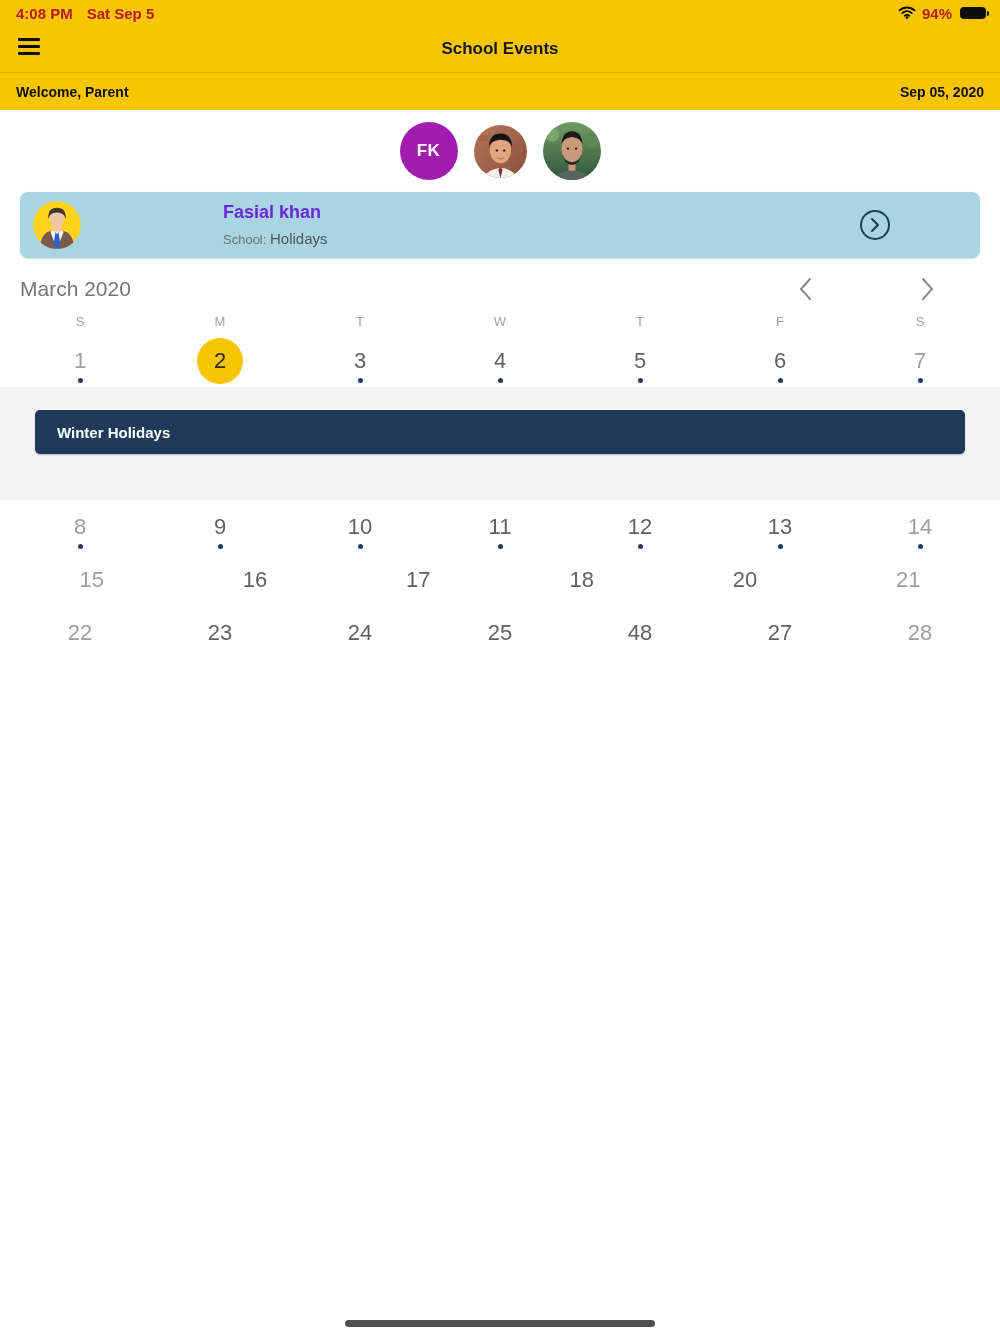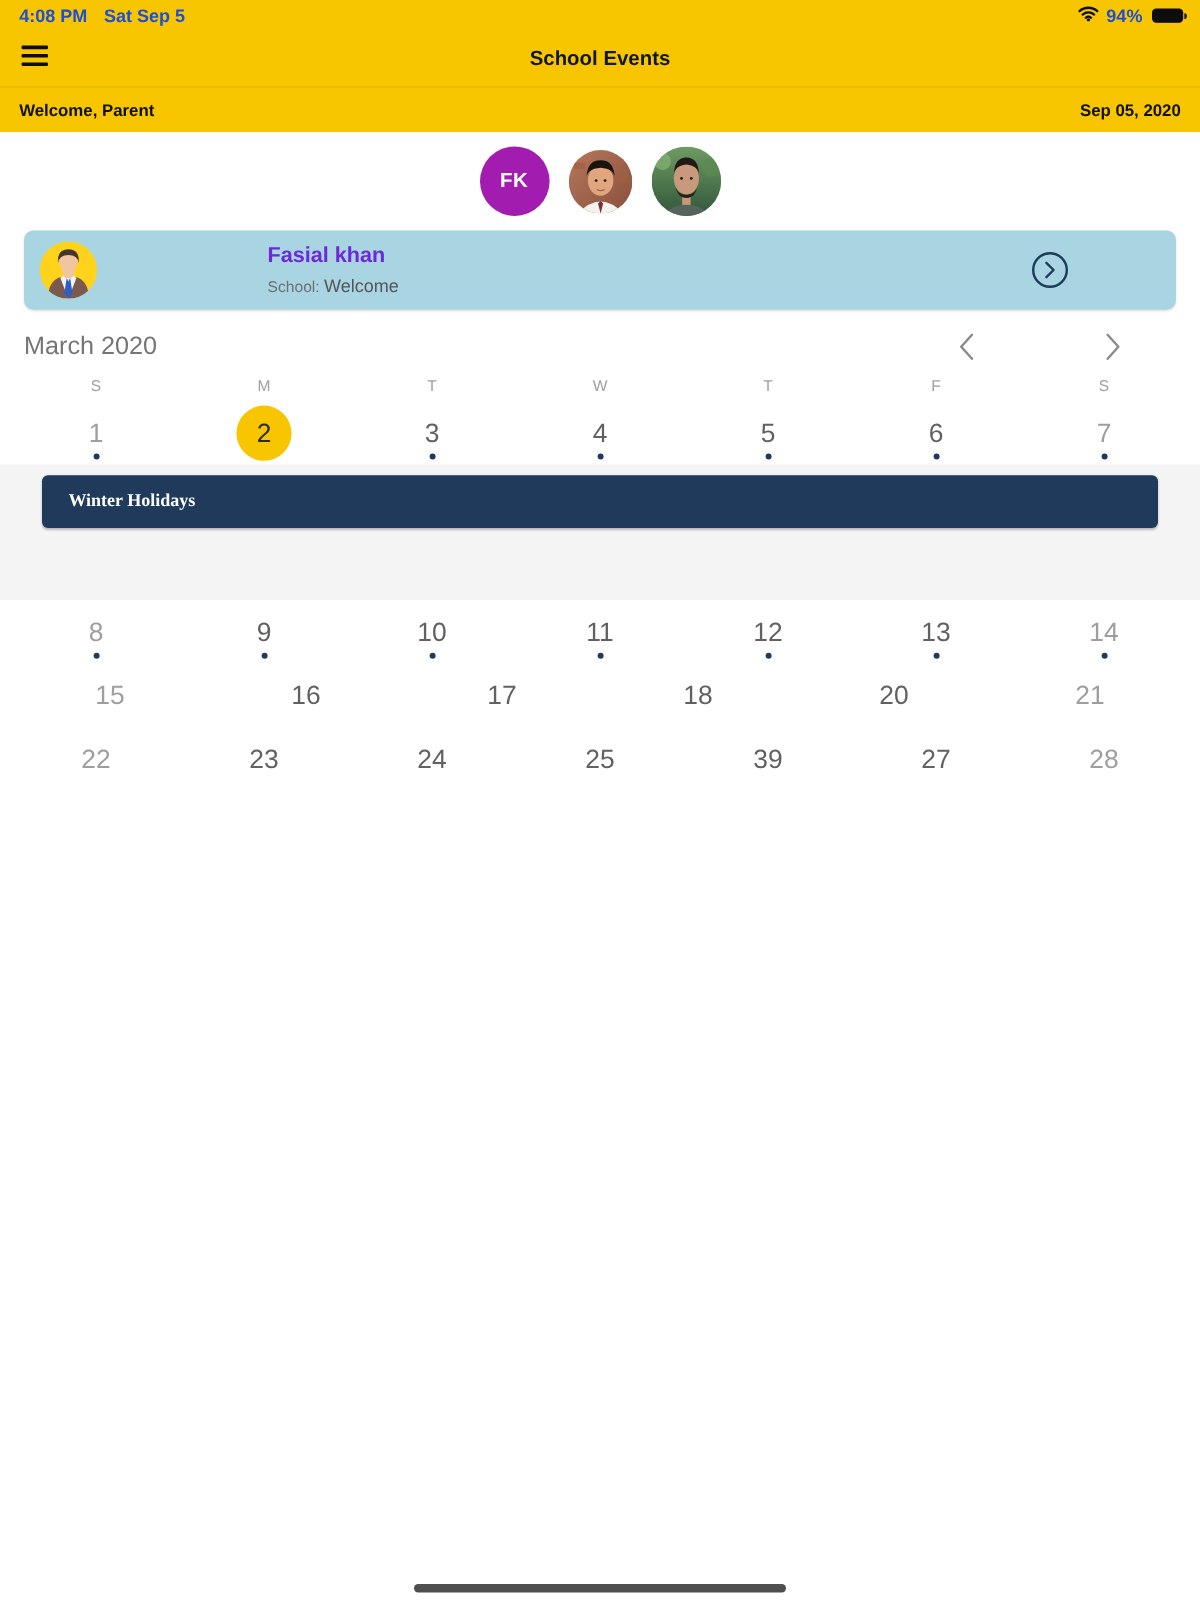--- a/index.html
+++ b/index.html
@@ -2,21 +2,21 @@
 <html style="--yellow: #F7C600; --navy: #1F3A5B; --cardblue: #A9D5E3;"><head>
 <meta charset="utf-8">
 <style>
   * { margin:0; padding:0; box-sizing:border-box; }
   html,body { background:#fff; }
   body { font-family:"Liberation Sans","DejaVu Sans",sans-serif; }
   .screen { position:relative; width:1000px; height:1334px; background:#fff; overflow:hidden; margin:0 auto; }
 
   
   .top-chrome { background:var(--yellow,#F7C600); box-shadow:0 2px 4px rgba(0,0,0,.18); }
-  .statusbar { height:26px; display:flex; align-items:center; justify-content:space-between; padding:0 14px 0 16px; font-size:15px; font-weight:bold; color:#1d4ed8; }
+  .statusbar { height:26px; display:flex; align-items:center; justify-content:space-between; padding:0 14px 0 16px; font-size:15px; font-weight:bold; color:#b91c1c; }
   .sb-left { display:flex; gap:14px; align-items:center; }
   .sb-right { display:flex; gap:6px; align-items:center; }
   .battery { position:relative; width:26px; height:12px; border:1.5px solid #0d0d0d; border-radius:3.5px; background:#0d0d0d; margin-left:2px; }
   .battery::after { content:""; position:absolute; right:-4px; top:3px; width:2.5px; height:5px; background:#0d0d0d; border-radius:0 2px 2px 0; }
 
   .appbar { height:46px; position:relative; display:flex; align-items:center; }
   .hamburger { position:absolute; left:18px; top:12px; width:22px; height:17px; display:flex; flex-direction:column; justify-content:space-between; cursor:pointer; }
   .hamburger div { height:3px; background:#0d0d0d; border-radius:1px; }
   .app-title { width:100%; text-align:center; font-size:17px; font-weight:bold; color:#0f172a; }
 
@@ -52,21 +52,21 @@
   .weekday-cell { flex:1; text-align:center; font-size:13px; color:#A0A0A0; }
 
   .week-row { height:53px; padding-top:12px; }
   .day-cell { flex:1; text-align:center; cursor:pointer; }
   .day-num { display:block; height:30px; line-height:30px; font-size:22px; color:#616161; }
   .day-cell.weekend .day-num { color:#9E9E9E; }
   .day-cell.selected .day-num { width:46px; height:46px; line-height:46px; margin:-8px auto; background:var(--yellow,#F7C600); border-radius:50%; color:#2b2b2b; }
   .day-dot { display:block; width:5px; height:5px; margin:2px auto 0; border-radius:50%; background:var(--navy,#1F3A5B); }
 
   .event-band { height:113px; background:#F4F4F5; }
-  .event-bar { margin:0 35px; position:relative; top:9px; height:44px; background:var(--navy,#1F3A5B); border-radius:5px; display:flex; align-items:center; box-shadow:0 1px 2px rgba(0,0,0,.25); cursor:pointer;font-family:Liberation Serif, serif; }
+  .event-bar { margin:0 35px; position:relative; top:23px; height:44px; background:var(--navy,#1F3A5B); border-radius:5px; display:flex; align-items:center; box-shadow:0 1px 2px rgba(0,0,0,.25); cursor:pointer; }
   .event-bar span { padding-left:22px; color:#fff; font-size:15px; font-weight:bold; }
 
   
   .home-indicator { position:absolute; left:50%; bottom:7px; transform:translateX(-50%); width:310px; height:7px; border-radius:4px; background:#4f4f4f; cursor:grab; }
 </style>
 </head>
 <body>
 
 <div class="screen">
 
@@ -158,21 +158,21 @@
         <path d="M47 64 L50 70 L53 64 L57 90 L50 100 L43 90 Z" fill="#2c5fc4"></path>
         <rect x="40" y="42" width="20" height="22" rx="8" fill="#f0c6a0"></rect>
         <ellipse cx="50" cy="36" rx="16" ry="18" fill="#f0c6a0"></ellipse>
         <path d="M32 38 Q30 14 50 14 Q70 14 68 38 Q66 24 50 24 Q34 24 32 38 Z" fill="#42352c"></path>
       </svg>
     </div>
     <div class="card-text">
       <div class="card-name">Fasial khan</div>
       <div class="card-school">
         <span>School:</span>
-        <b>Welcome</b>
+        <b>Holidays</b>
       </div>
     </div>
     <div class="card-chevron">
       <svg width="12" height="16" viewBox="0 0 12 16">
         <path d="M3 2 L9 8 L3 14" stroke="#1F3A5B" stroke-width="2" fill="none" stroke-linecap="round" stroke-linejoin="round"></path>
       </svg>
     </div>
   </div>
 
   <div class="calendar">
@@ -293,21 +293,21 @@
         <div class="day-cell">
           <span class="day-num">23</span>
         </div>
         <div class="day-cell">
           <span class="day-num">24</span>
         </div>
         <div class="day-cell">
           <span class="day-num">25</span>
         </div>
         <div class="day-cell">
-          <span class="day-num">39</span>
+          <span class="day-num">48</span>
         </div>
         <div class="day-cell">
           <span class="day-num">27</span>
         </div>
         <div class="day-cell weekend">
           <span class="day-num">28</span>
         </div>
       </div>
   </div>
 

